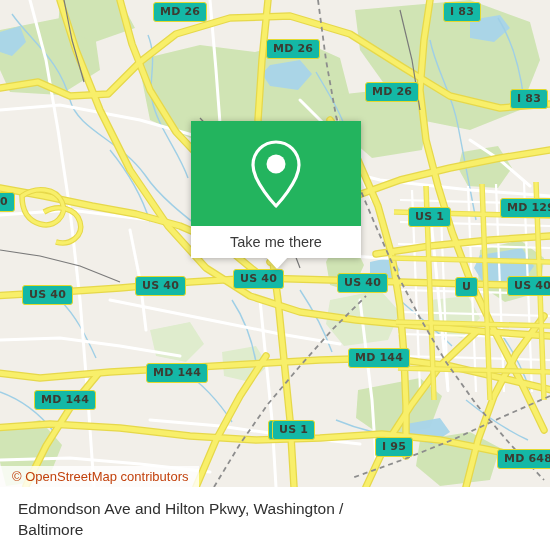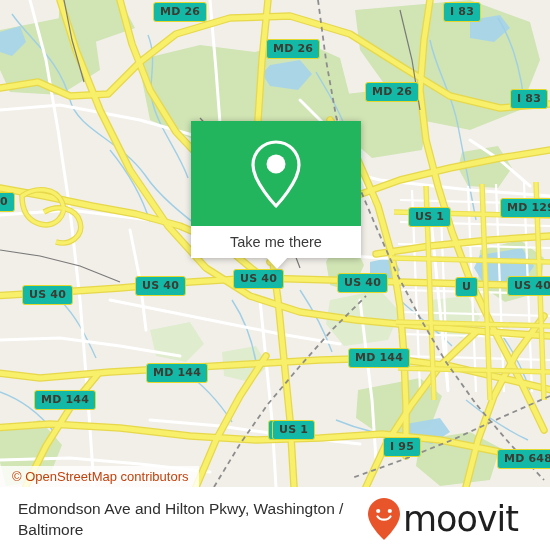--- a/index.html
+++ b/index.html
@@ -117,21 +117,21 @@
   #footer {
     position: absolute;
     left: 0;
     top: 487px;
     width: 550px;
     height: 63px;
     background: #ffffff;
     display: flex;
     align-items: center;
     box-sizing: border-box;
-    padding: 0 28px 0 18px;
+    padding: 0 3px 0 18px;
     border-top: 1px solid #ffffff;
   }
   #footer-title {
     flex: 1 1 auto;
     font-size: 15.5px;
     line-height: 21px;
     color: #2f2f2f;
     font-family: "Liberation Sans", sans-serif;
     max-width: 370px;
   }
@@ -342,21 +342,21 @@
         <div class="shield" style="left: 337px; top: 273px;">US 40</div>
         <div class="shield" style="left: 22px; top: 285px;">US 40</div>
         <div class="shield" style="left: 135px; top: 276px;">US 40</div>
         <div class="shield" style="left: 455px; top: 277px;">U</div>
         <div class="shield" style="left: 507px; top: 276px;">US 40</div>
         <div class="shield" style="left: 348px; top: 348px;">MD 144</div>
         <div class="shield" style="left: 146px; top: 363px;">MD 144</div>
         <div class="shield" style="left: 34px; top: 390px;">MD 144</div>
         <div class="shield" style="left: 268px; top: 420px;">US 1</div>
         <div class="shield" style="left: 272px; top: 420px;">US 1</div>
-        <div class="shield" style="left: 383px; top: 437px;">I 95</div>
+        <div class="shield" style="left: 375px; top: 437px;">I 95</div>
         <div class="shield" style="left: 497px; top: 449px;">MD 648</div>
       </div>
 
     <div id="callout">
       <div id="callout-green">
         <svg width="58" height="72" viewBox="0 0 58 72">
           <path d="M29 4 C16.3 4 6 14.3 6 27 C6 44 29 68 29 68 C29 68 52 44 52 27 C52 14.3 41.7 4 29 4 Z" fill="none" stroke="#ffffff" stroke-width="3.2" stroke-linejoin="round"></path>
           <circle cx="29" cy="26" r="9.5" fill="#ffffff"></circle>
         </svg>
       </div>
@@ -366,24 +366,15 @@
       <div id="callout-tail"></div>
     </div>
 
     <div id="attribution">
       <span id="attribution-text">© OpenStreetMap contributors</span>
     </div>
   </div>
 
   <div id="footer">
     <div id="footer-title">Edmondson Ave and Hilton Pkwy, Washington / Baltimore</div>
-    <div id="footer-logo">
-      <svg id="footer-logo-mark" width="34" height="44" viewBox="0 0 34 44">
-        <path d="M17 1 C8.2 1 1 8.2 1 17 C1 28.5 17 43 17 43 C17 43 33 28.5 33 17 C33 8.2 25.8 1 17 1 Z" fill="#e8552b"></path>
-        <circle cx="11.2" cy="14" r="2.1" fill="#ffffff"></circle>
-        <circle cx="22.8" cy="14" r="2.1" fill="#ffffff"></circle>
-        <path d="M10.5 19.5 C13 23.6 21 23.6 23.5 19.5" fill="none" stroke="#ffffff" stroke-width="2.2" stroke-linecap="round"></path>
-      </svg>
-      <span id="footer-logo-text">moovit</span>
-    </div>
   </div>
 
 </div>
 
 </body></html>

